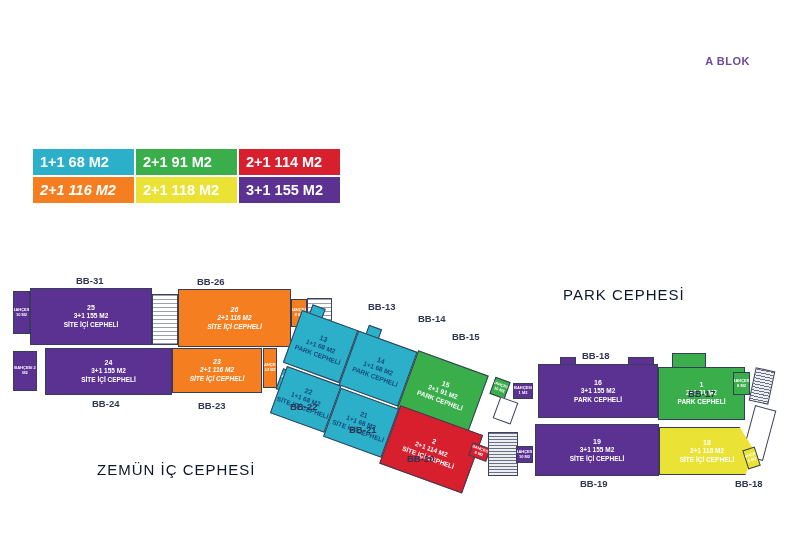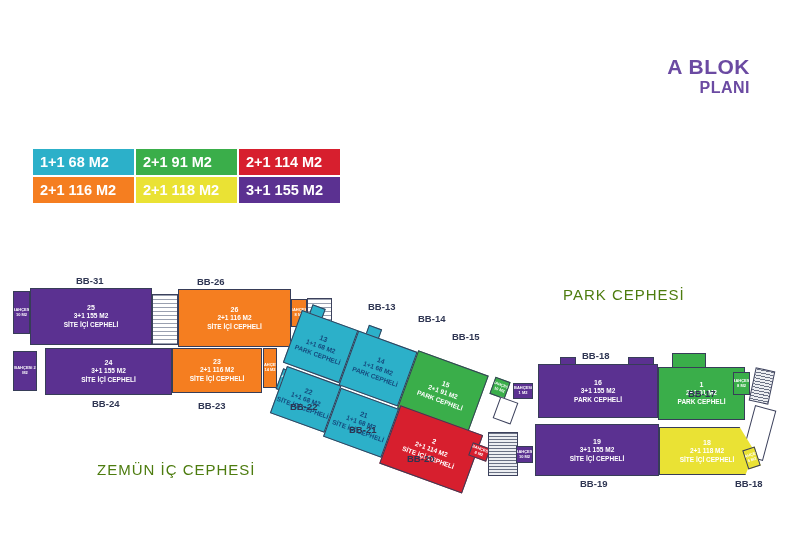--- a/index.html
+++ b/index.html
@@ -3,40 +3,40 @@
 <meta charset="utf-8">
 <style>
   html,body{margin:0;padding:0;background:#fff;}
   body{font-family:"Liberation Sans", sans-serif;}
   .stage{position:relative;width:800px;height:537px;background:#fff;overflow:hidden;}
 
   
   .bg-cyan{background:var(--c-cyan);}
   .bg-green{background:var(--c-green);}
   .bg-red{background:var(--c-red);}
-  .bg-orange{background:var(--c-orange);}
+  .bg-orange{background:var(--c-orange);font-style:italic;}
   .bg-yellow{background:var(--c-yellow);}
   .bg-purple{background:var(--c-purple);}
 
   
   .legend{position:absolute;left:33px;top:149px;display:grid;
           grid-template-columns:repeat(3,101px);grid-auto-rows:26px;gap:2px;}
   .lg-item{display:flex;align-items:center;padding-left:7px;color:#fff;
            font-weight:bold;font-size:14.5px;white-space:nowrap;}
 
   
   .title-block{position:absolute;right:50px;top:55px;text-align:right;color:var(--c-title_text);}
-  .t-small{font-size:21px;font-weight:bold;letter-spacing:.5px;}
+  .t-small{font-size:11px;font-weight:bold;letter-spacing:.5px;}
   .t-big{font-size:37px;font-weight:bold;line-height:1.05;letter-spacing:0;}
   .t-big .ov-a{margin-left:-14px;}
   .t-big .ov-t{margin-left:-9px;}
   .t-sub{font-size:16px;font-weight:bold;letter-spacing:.5px;}
 
   
-  .facade-cap{position:absolute;color:#4d7c0f;font-size:15px;font-weight:500;letter-spacing:1px;}
+  .facade-cap{position:absolute;color:#0f172a;font-size:15px;font-weight:500;letter-spacing:1px;}
 
   
   .unit{position:absolute;border:1px solid #373d58;display:flex;flex-direction:column;
         align-items:center;justify-content:center;text-align:center;color:#fff;
         line-height:1.35;box-sizing:border-box;}
   .unit .u-num{font-size:7px;font-weight:bold;}
   .unit .u-size{font-size:6.5px;font-weight:bold;white-space:nowrap;}
   .unit .u-facade{font-size:6.5px;font-weight:bold;white-space:nowrap;}
   .unit.txt-navy{color:#154a7d;}
 
@@ -76,21 +76,20 @@
     <div class="lg-item bg-yellow">
         <span>2+1 118 M2</span>
       </div>
     <div class="lg-item bg-purple">
         <span>3+1 155 M2</span>
       </div>
   </div>
 
   <div class="title-block">
     <div class="t-small">A BLOK</div>
-    <div class="t-sub">PLANI</div>
   </div>
 
   <div class="facade-cap" style="left:563px;top:286px;">PARK CEPHESİ</div>
   <div class="facade-cap" style="left:97px;top:461px;">ZEMÜN İÇ CEPHESİ</div>
 
   <div class="tag bg-purple" style="left:13px;top:291px;width:17px;height:43px;">
       <span>BAHÇESİ 10 M2</span>
     </div>
   <div class="unit bg-purple" style="left:30px;top:288px;width:122px;height:57px;">
     <div class="u-num">25</div>

